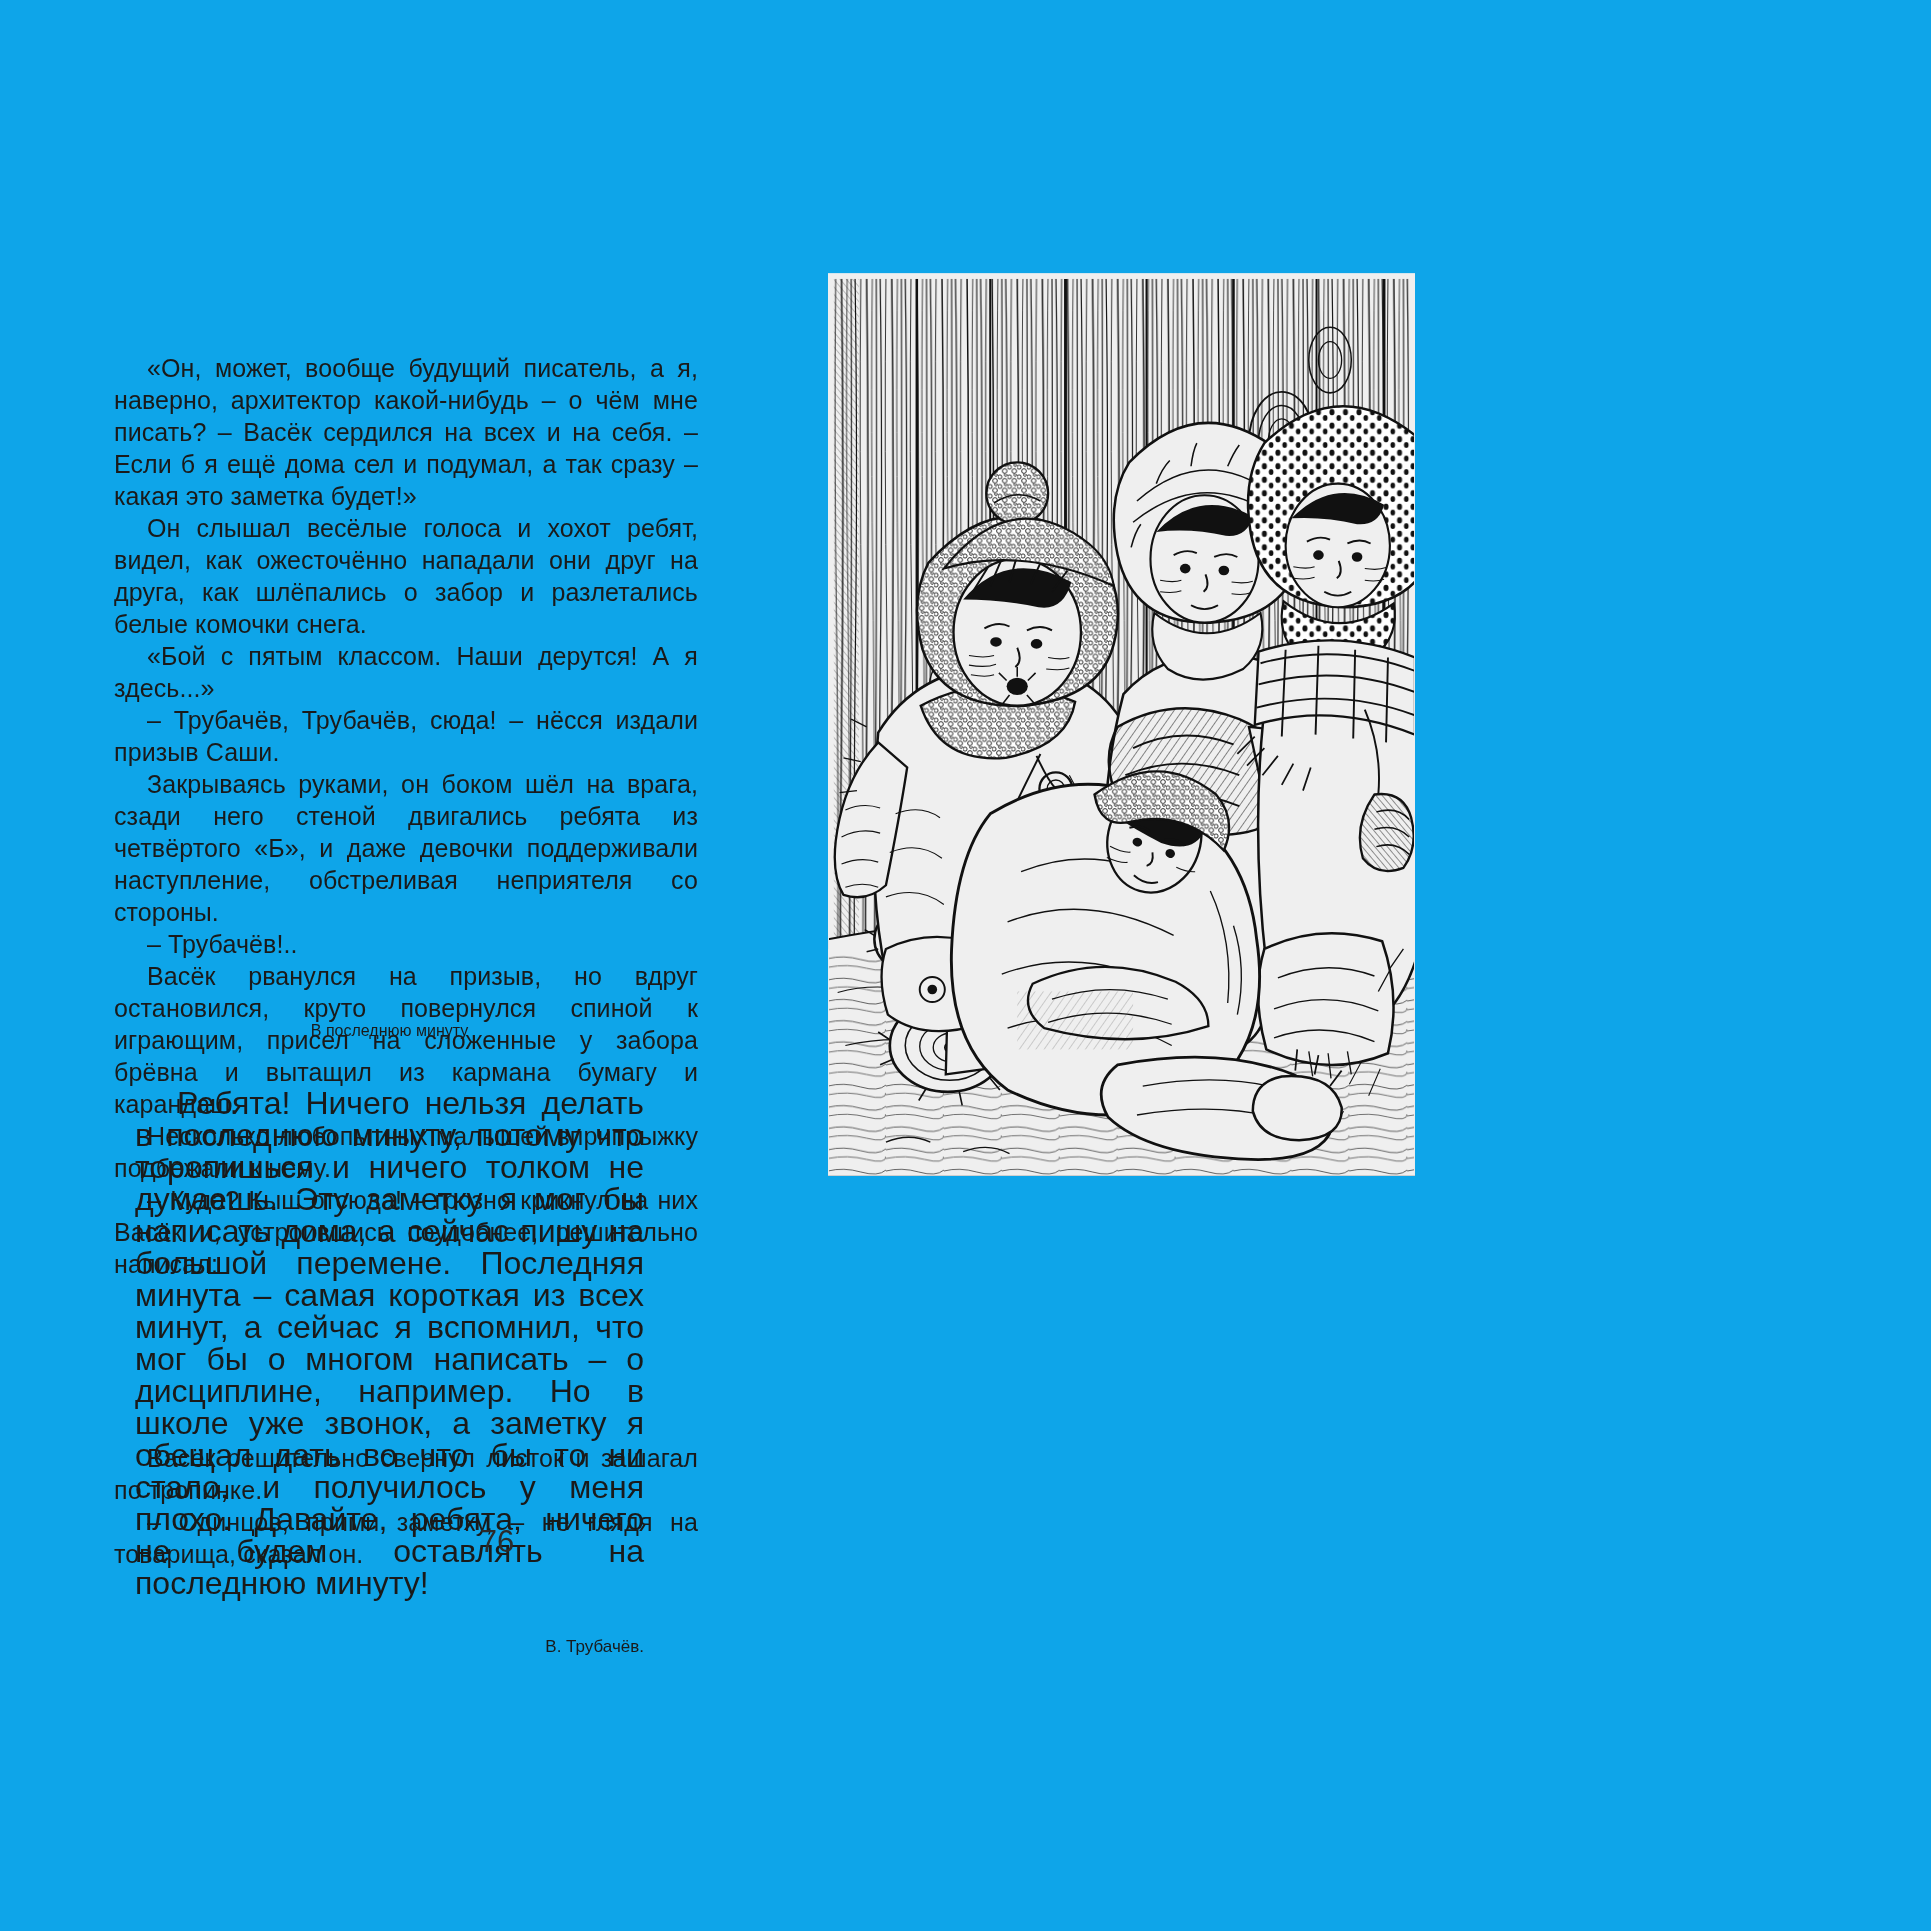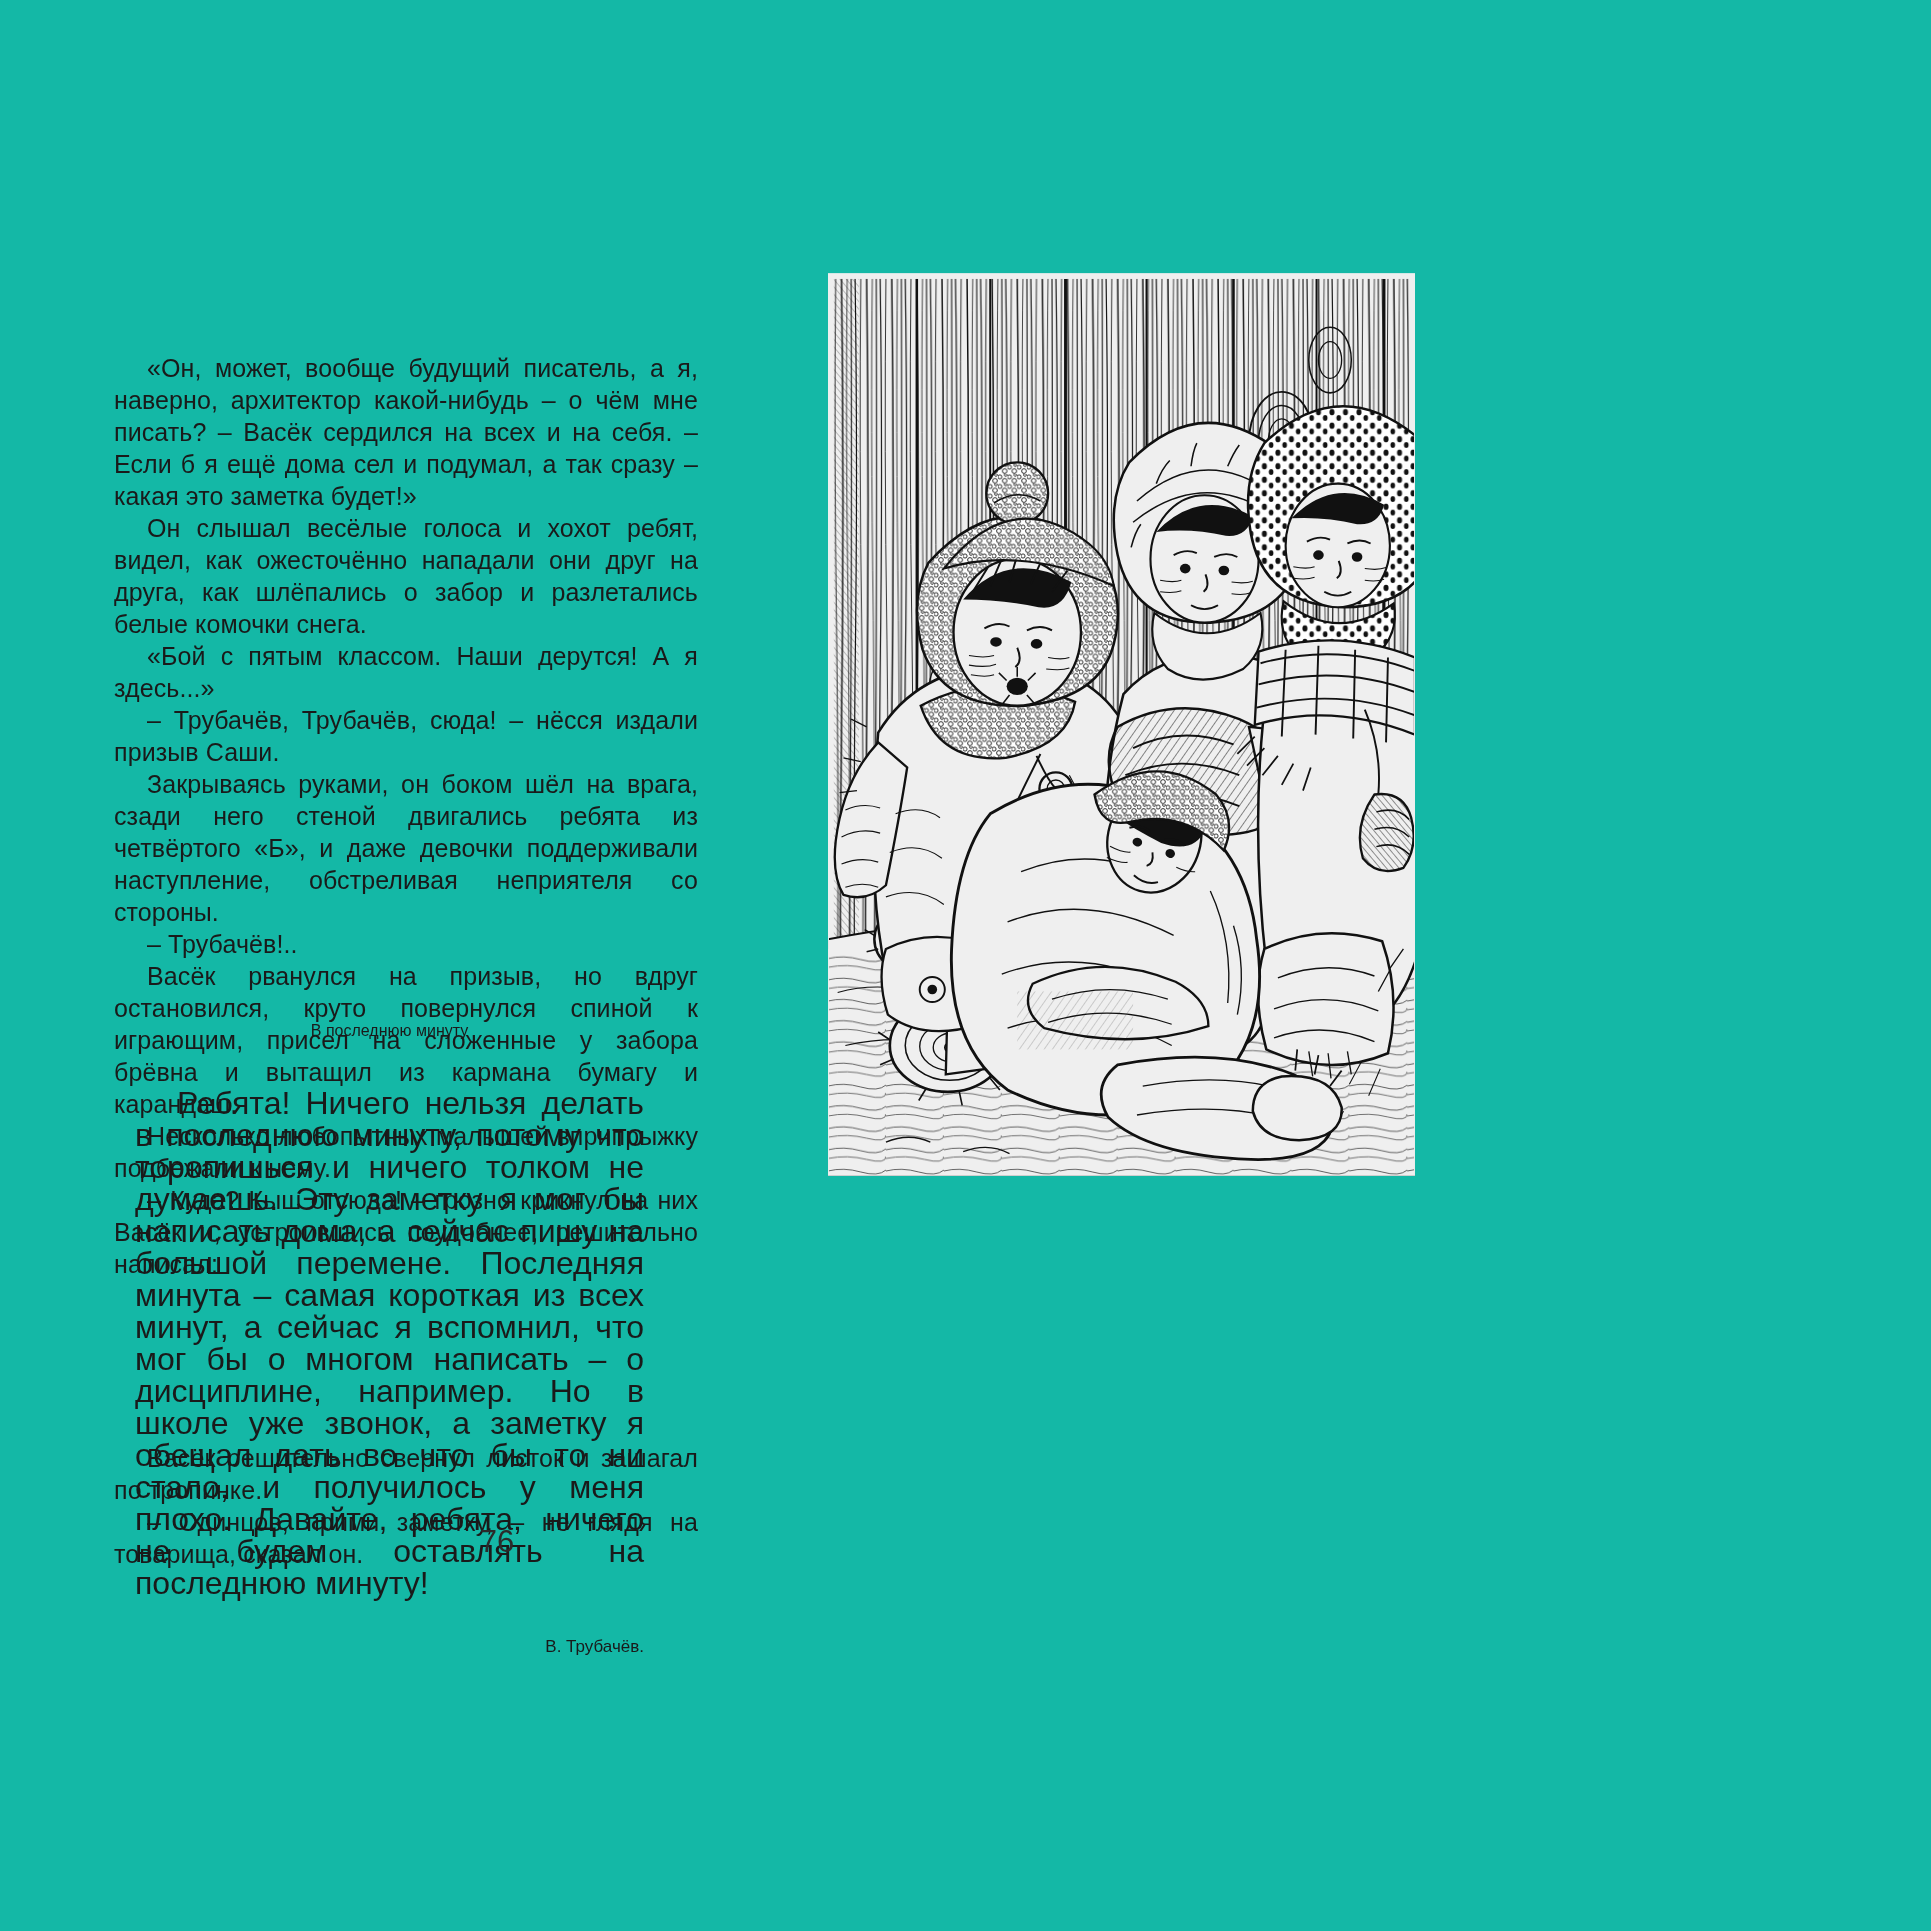--- a/index.html
+++ b/index.html
@@ -4,21 +4,21 @@
 <style>
   html, body {
     margin: 0;
     padding: 0;
     background: #ffffff;
   }
   #page {
     position: relative;
     width: 1931px;
     height: 1931px;
-    background: #14b8a6;
+    background: #0ea5e9;
     overflow: hidden;
     font-family: "Liberation Sans", sans-serif;
     color: #1a1a1a;
   }
 
   
   #text-column {
     position: absolute;
     left: 114px;
     top: 352px;

